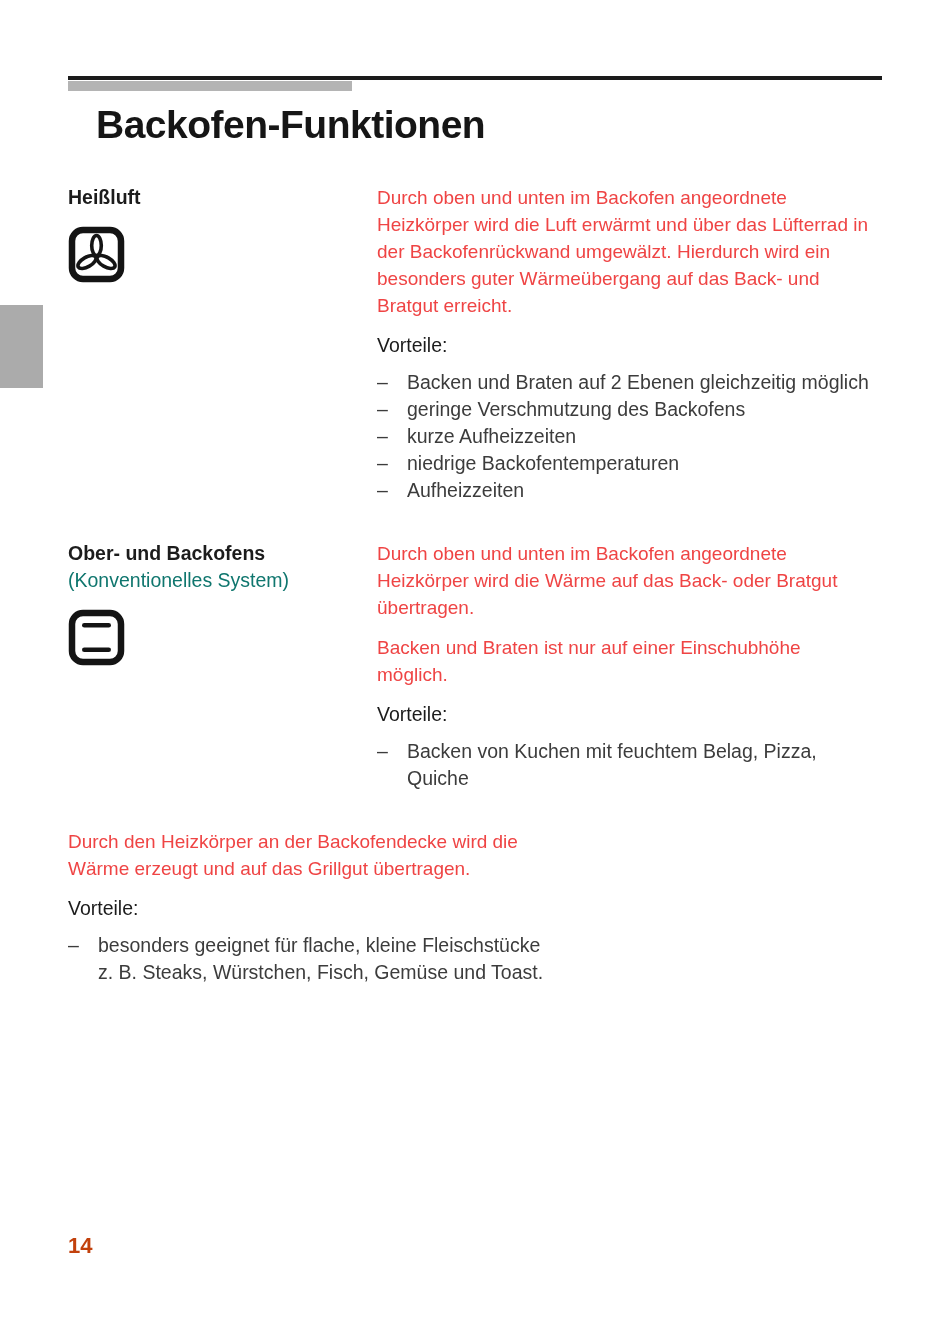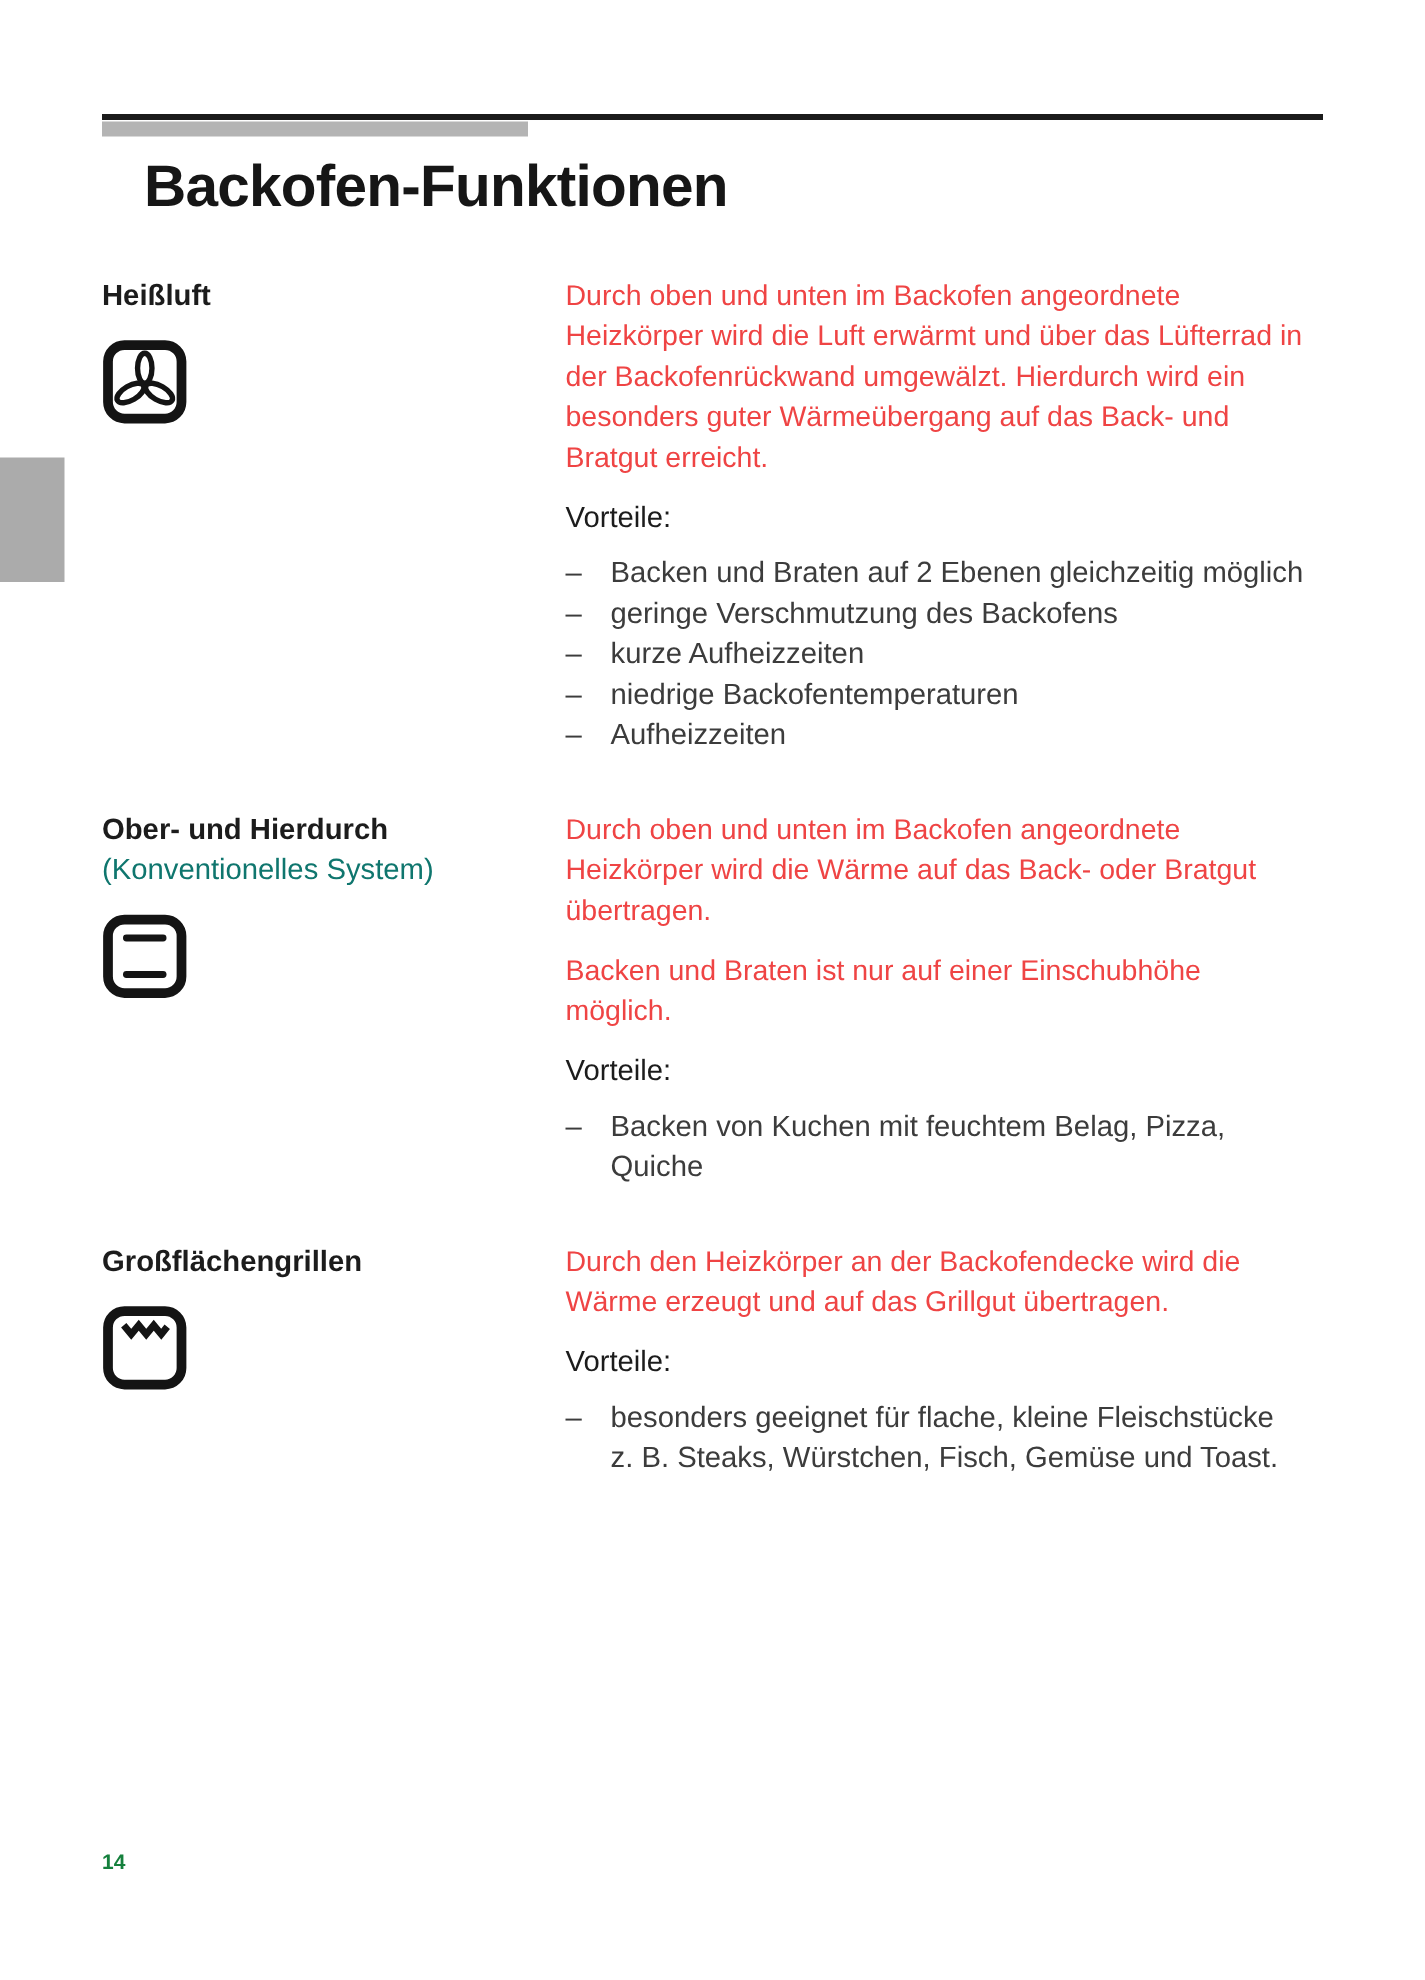--- a/index.html
+++ b/index.html
@@ -44,21 +44,21 @@
     line-height:27px; margin-bottom:10px;
   }
 
   ul.adv { list-style:none; }
   ul.adv li { display:flex; font-size:19.5px; line-height:27px; color:#3c3c3c; }
   ul.adv li .dash { flex:0 0 30px; width:30px; }
   ul.adv li .adv-text { flex:1; }
 
   .page-number {
     position:absolute; left:68px; top:1233px;
-    font-size:14px; font-weight:bold; color:#15803d;
+    font-size:22px; font-weight:bold; color:#c2410c;
   }
 </style>
 </head>
 <body>
 
 <div class="page">
 
   <div class="margin-tab"></div>
 
   <div class="content">
@@ -111,21 +111,21 @@
             <li>
                 <span class="dash">–</span>
                 <span class="adv-text">Aufheizzeiten</span>
               </li>
           </ul>
         </div>
       </div>
 
       <div class="section">
         <div class="left-col">
-          <div class="func-label">Ober- und Hierdurch</div>
+          <div class="func-label">Ober- und Backofens</div>
           <div class="func-sublabel">(Konventionelles System)</div>
           <div class="icon-box">
             <svg width="57" height="57" viewBox="0 0 57 57">
               <rect x="4" y="4" width="49" height="49" rx="11" fill="none" stroke="#141414" stroke-width="6.5"></rect>
               <rect x="14" y="14" width="29" height="4.6" rx="2.3" fill="#141414"></rect>
               <rect x="14" y="38.4" width="29" height="4.6" rx="2.3" fill="#141414"></rect>
             </svg>
           </div>
         </div>
         <div class="right-col">
@@ -135,29 +135,20 @@
           <ul class="adv">
             <li>
                 <span class="dash">–</span>
                 <span class="adv-text">Backen von Kuchen mit feuchtem Belag, Pizza, Quiche</span>
               </li>
           </ul>
         </div>
       </div>
 
       <div class="section">
-        <div class="left-col">
-          <div class="func-label">Großflächengrillen</div>
-          <div class="icon-box">
-            <svg width="57" height="57" viewBox="0 0 57 57">
-              <rect x="4" y="4" width="49" height="49" rx="11" fill="none" stroke="#141414" stroke-width="6.5"></rect>
-              <polyline points="14.5,13.5 19.5,19.5 24.5,13.5 29.5,19.5 34.5,13.5 39.5,19.5 43.5,14.5" fill="none" stroke="#141414" stroke-width="4.6" stroke-linejoin="miter"></polyline>
-            </svg>
-          </div>
-        </div>
         <div class="right-col">
           <p class="body">Durch den Heizkörper an der Backofendecke wird die Wärme erzeugt und auf das Grillgut übertragen.</p>
           <div class="advantages-label">Vorteile:</div>
           <ul class="adv">
             <li>
                 <span class="dash">–</span>
                 <span class="adv-text">besonders geeignet für flache, kleine Fleisch­stücke z.&nbsp;B. Steaks, Würstchen, Fisch, Gemüse und Toast.</span>
               </li>
           </ul>
         </div>

